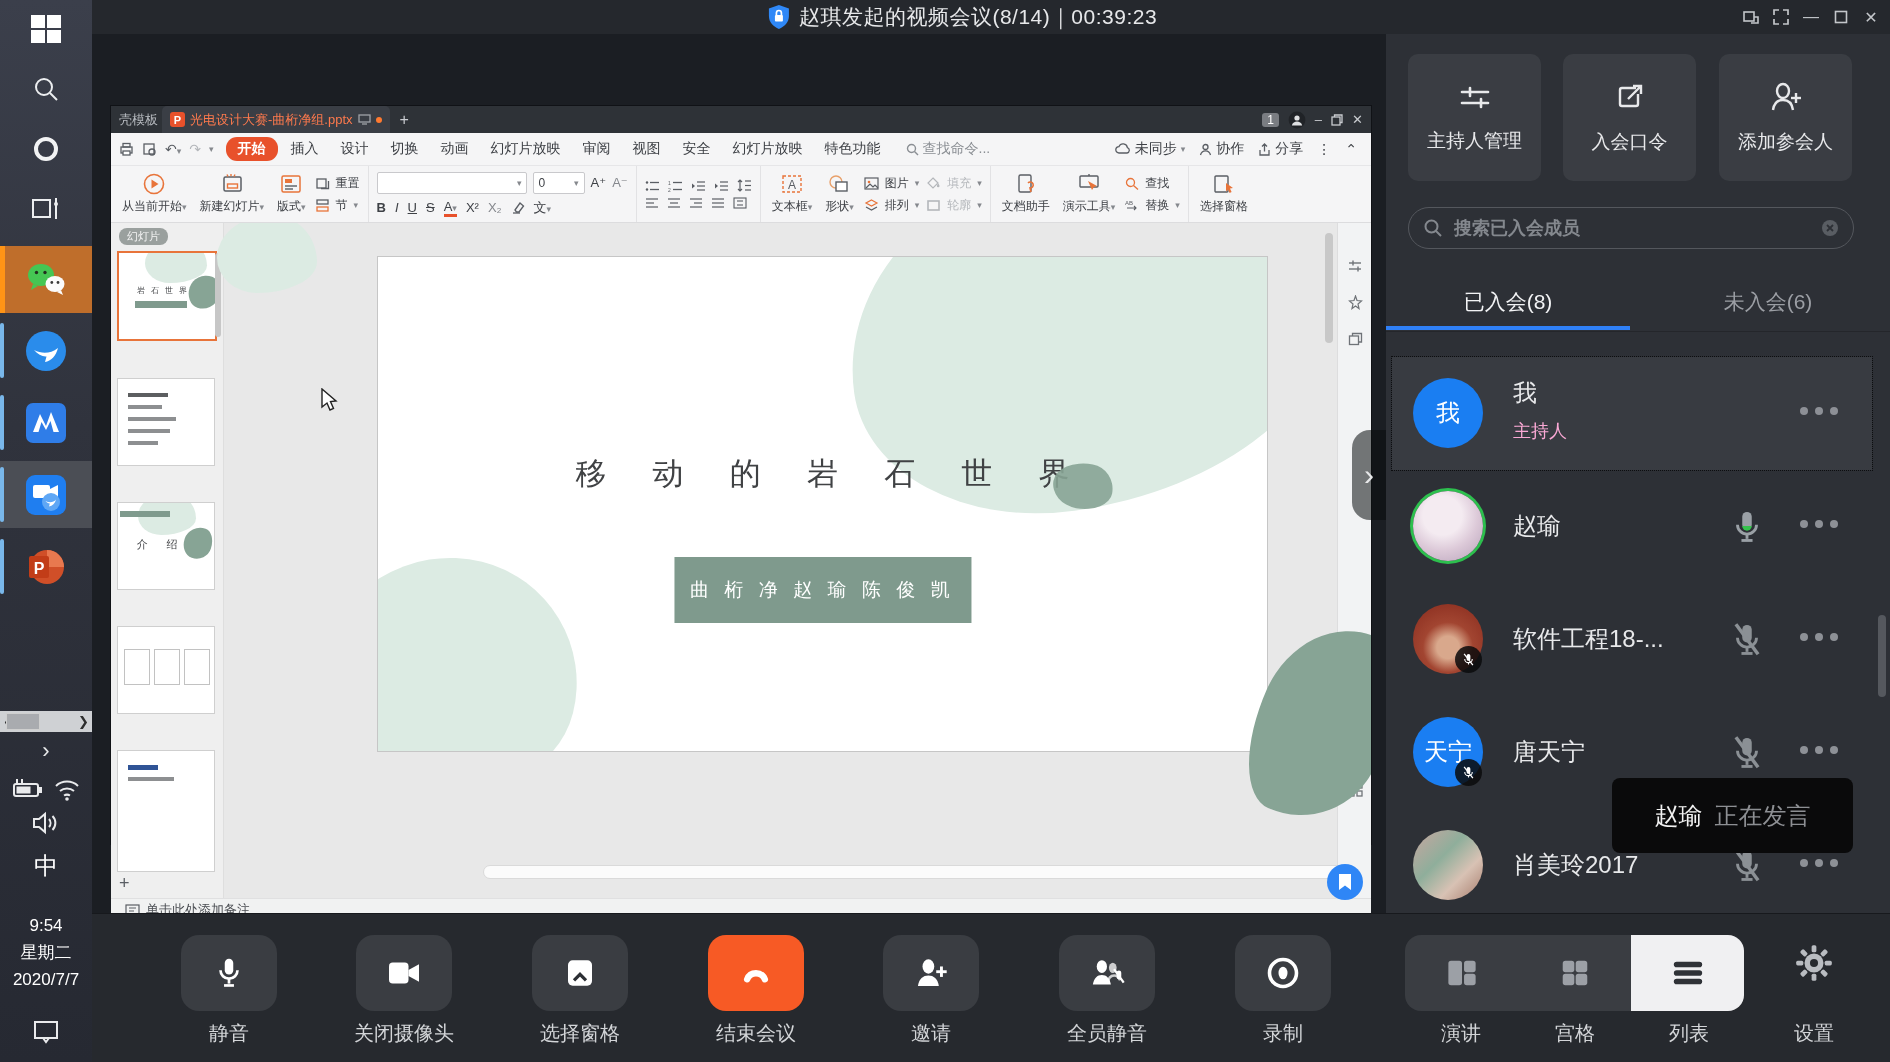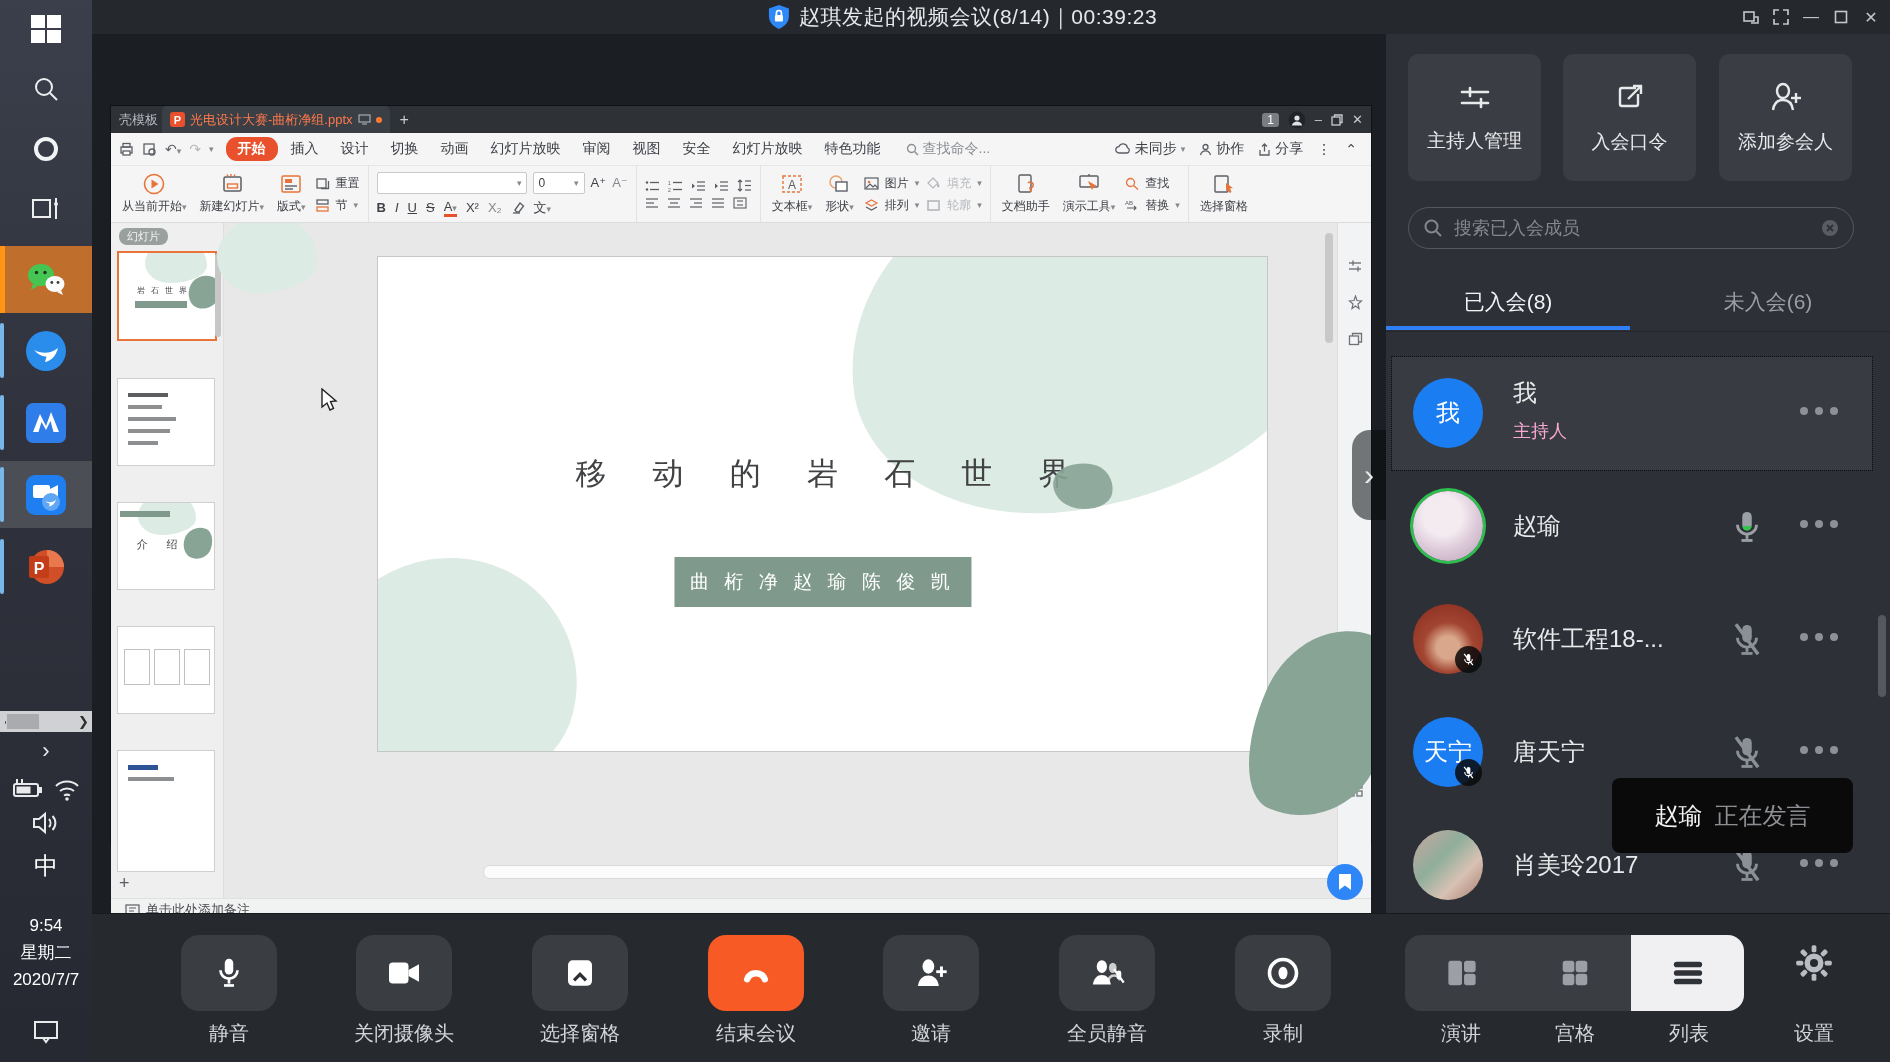--- a/index.html
+++ b/index.html
@@ -53,41 +53,41 @@
   .thumb.sel{border:2px solid #e8743a;}
   #slides-pill{position:absolute;left:8px;top:5px;background:#9aa09e;color:#f4f4f4;font-size:11px;border-radius:8px;padding:1px 8px;}
   #canvas{position:absolute;left:112px;top:0;width:1114px;height:675px;}
   #slide{position:absolute;left:154px;top:33px;width:889px;height:494px;background:#fff;border:1px solid #c6c6c6;overflow:hidden;}
   .blob{position:absolute;}
   .mint{background:#dcebe3;}
   .sage{background:#87a495;}
   #slide-title{position:absolute;left:0;right:0;top:196px;text-align:center;
      font-family:"Liberation Serif","DejaVu Serif",serif;font-size:31px;color:#404244;letter-spacing:.62em;text-indent:.62em;}
   #slide-authors{position:absolute;left:50%;transform:translateX(-50%);top:300px;background:#7f9a8d;color:#fff;
-     font-family:"Liberation Serif","DejaVu Serif",serif;font-size:19px;letter-spacing:.28em;padding:12px 16px;white-space:nowrap;}
+     font-family:"Liberation Serif","DejaVu Serif",serif;font-size:19px;letter-spacing:.28em;padding:20px 16px;white-space:nowrap;}
   #rail{position:absolute;left:1226px;top:0;width:34px;height:675px;background:#f2f3f4;border-left:1px solid #ddddde;color:#6f7378;}
   #hscroll{position:absolute;left:260px;top:642px;width:950px;height:12px;background:#fbfbfb;border:1px solid #dadada;border-radius:7px;}
   #notesbar{left:0;top:792px;width:1260px;height:23px;background:#f1f2f2;border-top:1px solid #e0e0e1;display:flex;align-items:center;color:#4a4d52;font-size:13px;gap:6px;padding-left:14px;box-sizing:border-box;}
   #statusbar{left:0;top:815px;width:1260px;height:29px;background:#f4f4f6;border-top:1px solid #e2e2e4;display:flex;align-items:center;color:#4a4d52;font-size:13px;}
   .vsep{width:1px;height:14px;background:#d8d8da;margin:0 10px;}
   .viewbox{width:20px;height:18px;border-radius:3px;display:flex;align-items:center;justify-content:center;}
   .viewbox.on{background:#dddee0;}
   #playbtn{width:26px;height:20px;background:#f15a2b;border-radius:4px;display:flex;align-items:center;justify-content:center;color:#fff;font-size:11px;}
   #zoomtrack{width:90px;height:2px;background:#c6c6c8;position:relative;}
   #zoomknob{position:absolute;left:38px;top:-5px;width:12px;height:12px;border-radius:50%;background:#fafafa;border:1px solid #9a9a9c;}
 
   
   #collapse{left:1352px;top:430px;width:34px;height:90px;background:rgba(10,12,15,.55);border-radius:18px 0 0 18px;color:#e8e9ea;font-size:30px;display:flex;align-items:center;justify-content:center;z-index:30;}
   #bookmark-btn{left:1327px;top:864px;width:36px;height:36px;border-radius:50%;background:#2f86f6;display:flex;align-items:center;justify-content:center;z-index:30;}
 
   
   #panel{left:1386px;top:34px;width:504px;height:879px;background:#2d3036;z-index:20;overflow:hidden;}
   .action{position:absolute;top:20px;width:133px;height:127px;background:#3a3d43;border-radius:10px;color:#e8e9eb;font-size:19px;display:flex;flex-direction:column;align-items:center;justify-content:center;gap:16px;}
   #psearch{position:absolute;left:22px;top:173px;width:446px;height:42px;border:1px solid #54575d;border-radius:21px;display:flex;align-items:center;padding:0 14px;box-sizing:border-box;gap:9px;}
-  #psearch input{flex:1;background:transparent;border:none;outline:none;color:#cfd2d6;font-size:18px;font-family:inherit;}
+  #psearch input{flex:1;background:transparent;border:none;outline:none;color:#cfd2d6;font-size:18px;font-family:inherit;font-weight:bold;}
   #psearch input::placeholder{color:#84888e;}
   .ptab{position:absolute;top:240px;width:244px;height:56px;display:flex;align-items:center;justify-content:center;font-size:21px;}
   #tab-underline{position:absolute;left:0;top:292px;width:244px;height:4px;background:#2f80f7;}
   #tabs-sep{position:absolute;left:0;top:297px;width:504px;height:1px;background:#24262b;}
   .p-row{position:absolute;left:6px;width:480px;height:113px;}
   .p-row.sel{background:#383b41;outline:1px dotted #0c0d0f;}
   .avatar{position:absolute;left:21px;top:21px;width:70px;height:70px;border-radius:50%;display:flex;align-items:center;justify-content:center;color:#fff;font-size:24px;}
   .av-blue{background:#1a7ef2;}
   .av-ring{box-shadow:0 0 0 3px #2dbf4e;}
   .badge{position:absolute;left:42px;top:42px;width:27px;height:27px;border-radius:50%;background:rgba(10,10,12,.85);display:flex;align-items:center;justify-content:center;}

